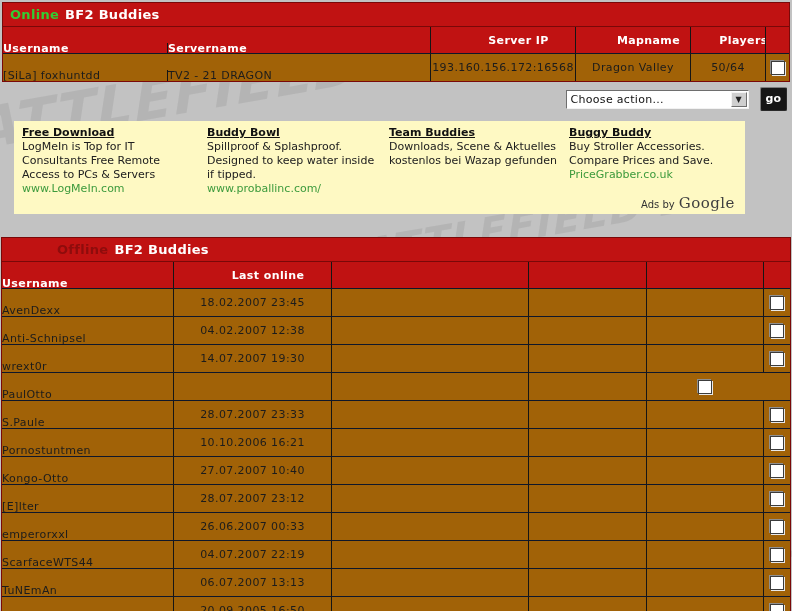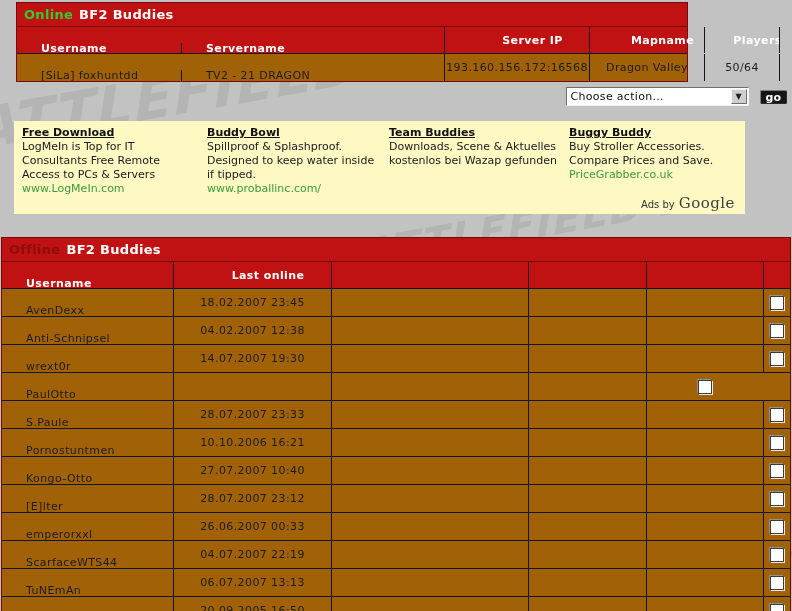--- a/index.html
+++ b/index.html
@@ -17,45 +17,45 @@
     position:absolute; z-index:0; font-style:italic; font-weight:900;
     color:rgba(130,130,130,0.22); white-space:nowrap; pointer-events:none;
     transform:rotate(-10deg) skewX(-8deg); letter-spacing:2px;
   }
   .wm1 { font-size:56px; left:-70px; top:62px; }
   .wm2 { font-size:40px; left:330px; top:205px; }
   .wm3 { font-size:44px; left:520px; top:555px; }
 
   
   .tbl { position:absolute; z-index:1; border:1px solid #7a0808; background:#c01212; }
-  #online-table  { left:16px; top:2px;   width:672px; }
+  #online-table  { left:2px; top:2px;   width:788px; }
   #offline-table { left:1px; top:237px; width:790px; }
 
   .titlebar {
     height:23px; background:#c01212; display:flex; align-items:center;
     padding-left:7px; font-size:13px; font-weight:bold; letter-spacing:0.3px;
   }
   .t-hl.green { color:#33cc33; }
-  .t-hl.darkred { color:#8e0c0c; }
+  .t-hl.darkred { color:#8e0c0c;margin-left:48px; }
   .t-rest { color:#ffffff; margin-left:6px; }
 
   .o-grid { display:grid; grid-template-columns:164px 263px 145px 115px 75px 1fr; }
   .f-grid { display:grid; grid-template-columns:171px 158px 197px 118px 117px 1fr; }
 
   .hrow { border-top:1px solid #7a0808; background:#c01212; height:27px; }
   .drow { background:#a16207; border-top:1px solid #0f172a; height:28px; }
 
   .hcell, .dcell {
     display:flex; align-items:center; justify-content:center;
     font-size:11px; letter-spacing:0.4px; overflow:hidden;
   }
   .hcell { color:#ffffff; font-weight:bold;padding-left:31px; }
   .dcell { color:#1c1c1c; }
   .hcell + .hcell, .dcell + .dcell { border-left:1px solid #151515; }
-  .left { justify-content:flex-start; padding-left:24px;margin-top:16px; }
+  .left { justify-content:flex-start; padding-left:0;margin-top:16px; }
 
   input[type=checkbox] {
     -webkit-appearance:none; appearance:none; margin:0;
     width:14px; height:14px; background:#ffffff;
     border:1px solid #3c3c3c;
     box-shadow:-1px -1px 0 #8f8f8f, 1px 1px 0 #e8e8e8;
     cursor:pointer;
   }
 
   
@@ -64,21 +64,21 @@
     width:183px; height:19px; background:#ffffff; display:flex; align-items:center;
     border:1px solid; border-color:#6e6e6e #f2f2f2 #f2f2f2 #6e6e6e; cursor:default;
   }
   .select-text { flex:1; font-size:11px; padding:0 4px; color:#111; white-space:nowrap; letter-spacing:0.3px; }
   .select-btn {
     width:16px; height:15px; margin-right:1px; background:#cfcfcf; color:#222;
     border:1px solid; border-color:#f4f4f4 #6f6f6f #6f6f6f #f4f4f4;
     font-size:8px; display:flex; align-items:center; justify-content:center; cursor:pointer;
   }
   .go {
-    height:14px; background:#161616; color:#fff; font-weight:bold; font-size:11px;
+    height:24px; background:#161616; color:#fff; font-weight:bold; font-size:11px;
     border:1px solid; border-color:#7d7d7d #2a2a2a #2a2a2a #7d7d7d;
     padding:0 5px 1px; border-radius:2px; cursor:pointer;
     font-family:"DejaVu Sans","Liberation Sans",sans-serif;
   }
 
   
   .ads-box {
     position:absolute; left:14px; top:121px; width:731px; height:93px;
     background:#fef9c3; z-index:1; padding:5px 2px 3px 8px;
   }

